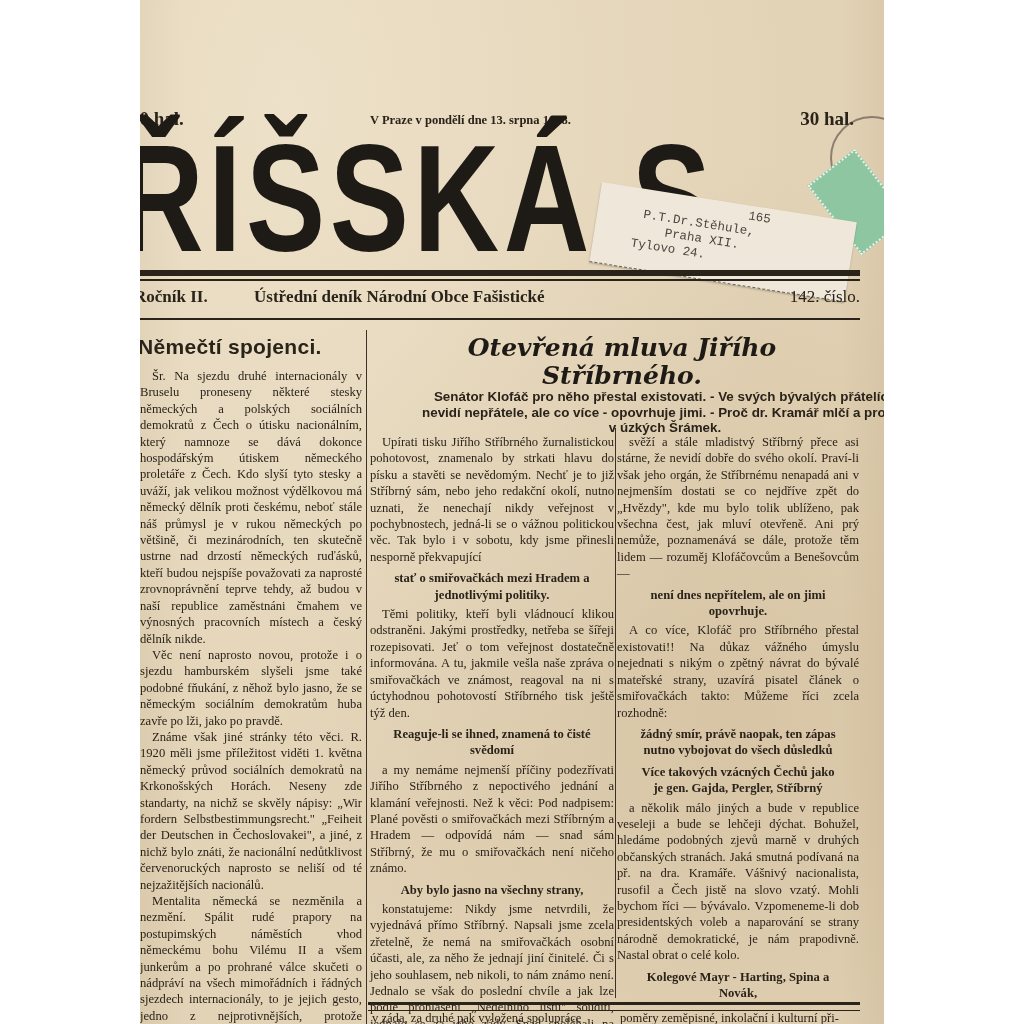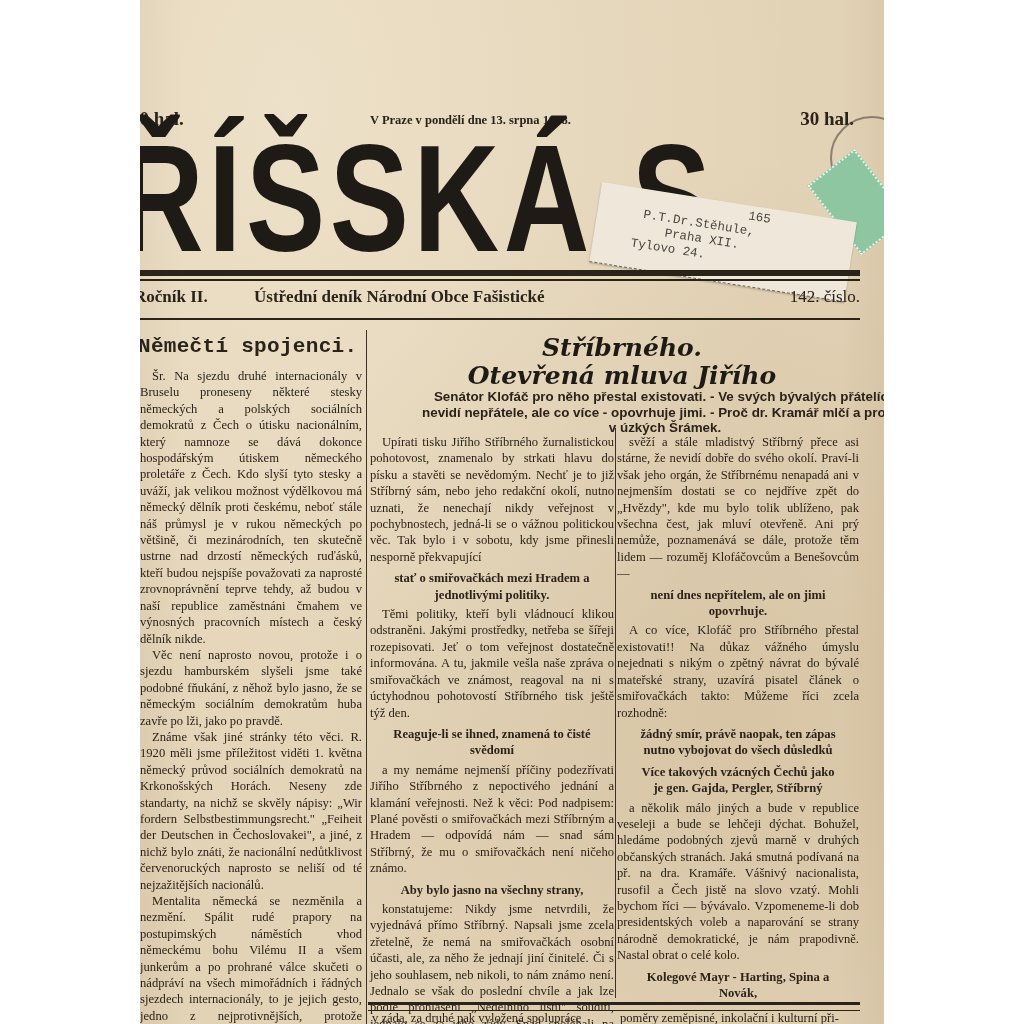--- a/index.html
+++ b/index.html
@@ -34,21 +34,21 @@
 
   .subline { position: absolute; top: 287px; left: 0; right: 24px; height: 24px; font-size: 17px; font-weight: bold; }
   .subline .vol { position: absolute; left: -6px; }
   .subline .org { position: absolute; left: 114px; }
   .subline .num { position: absolute; right: 0; font-weight: normal; }
 
   .col { position: absolute; font-size: 12.6px; line-height: 16.4px; text-align: justify; }
   .col p { margin: 0; text-indent: 12px; }
   .col-left { left: 0; top: 334px; width: 222px; }
   .col-left h2 {
-    margin: 0 0 8px -2px; font-family: Liberation Mono, monospace; font-weight: bold;
+    margin: 0 0 8px -2px; font-family: Liberation Sans, sans-serif; font-weight: bold;
     font-size: 21px; line-height: 26px; letter-spacing: 0.3px; text-align: left;
   }
   .divider { position: absolute; width: 1px; background: #3a3024; }
 
   .main-title {
     position: absolute; left: 232px; top: 334px; width: 500px; text-align: center;
     font-family: "DejaVu Serif", serif; font-style: italic; font-weight: bold;
     font-size: 25px; line-height: 28px; color: #1e1a15;
   }
   .sub-head {
@@ -121,22 +121,22 @@
     <p>Šr. Na sjezdu druhé internacionály v Bruselu proneseny některé stesky německých a polských sociálních demokratů z Čech o útisku nacionálním, který namnoze se dává dokonce hospodářským útiskem německého proletáře z Čech. Kdo slyší tyto stesky a uváží, jak velikou možnost výdělkovou má německý dělník proti českému, neboť stále náš průmysl je v rukou německých po většině, či mezinárodních, ten skutečně ustrne nad drzostí německých ruďásků, kteří budou nejspíše považovati za naprosté zrovnoprávnění teprve tehdy, až budou v naší republice zaměstnáni čmahem ve výnosných pracovních místech a český dělník nikde.</p>
     <p>Věc není naprosto novou, protože i o sjezdu hamburském slyšeli jsme také podobné fňukání, z něhož bylo jasno, že se německým sociálním demokratům huba zavře po lži, jako po pravdě.</p>
     <p>Známe však jiné stránky této věci. R. 1920 měli jsme příležitost viděti 1. května německý průvod sociálních demokratů na Krkonošských Horách. Neseny zde standarty, na nichž se skvěly nápisy: „Wir fordern Selbstbestimmungsrecht." „Feiheit der Deutschen in Čechoslovakei", a jiné, z nichž bylo znáti, že nacionální nedůtklivost červenoruckých naprosto se neliší od té nejzažitějších nacionálů.</p>
     <p>Mentalita německá se nezměnila a nezmění. Spálit rudé prapory na postupimských náměstích vhod německému bohu Vilému II a všem junkerům a po prohrané válce skučeti o nádpráví na všech mimořádních i řádných sjezdech internacionály, to je jejich gesto, jedno z nejprotivnějších, protože nejlicoměrnějších. Hůře, že s těmito soudružičky, kteří obžalovávají aktivistické strany německé v republice z toho zločinu, že do koalice občanské dostali se za naprosté zřeknutí se všech národních výhrad německých, jedná naše sociální demokracie jako seijgic coalitionis jako s máslíčkem. Je dokonce tvrditi, že drzost německých soudruhů je tak veliká, jak je vydatnou povolnost českých, kteří se domnívají, že nejintensivnější zapření národního a přiblížení buržoasního programu je v tom, že se zde utvoří koalice německých a českých sociálních demokratů.</p>
   </div>
 
   <div class="divider" style="left:226px; top:330px; height:694px;"></div>
   <div class="divider" style="left:475px; top:428px; height:570px;"></div>
 
   <div class="main-title">
+    <div>Otevřená mluva Jiřího</div>
     <div>Stříbrného.</div>
-    <div>Otevřená mluva Jiřího</div>
   </div>
   <div class="sub-head">Senátor Klofáč pro něho přestal existovati. - Ve svých bývalých přátelích nevidí nepřátele, ale co více - opovrhuje jimi. - Proč dr. Kramář mlčí a proč je v úzkých Šrámek.</div>
 
   <div class="col col-mid">
     <p>Upírati tisku Jiřího Stříbrného žurnalistickou pohotovost, znamenalo by strkati hlavu do písku a stavěti se nevědomým. Nechť je to již Stříbrný sám, nebo jeho redakční okolí, nutno uznati, že nenechají nikdy veřejnost v pochybnostech, jedná-li se o vážnou politickou věc. Tak bylo i v sobotu, kdy jsme přinesli nesporně překvapující</p>
     <p class="bold-line">stať o smiřovačkách mezi Hradem a jednotlivými politiky.</p>
     <p>Těmi politiky, kteří byli vládnoucí klikou odstraněni. Jakými prostředky, netřeba se šířeji rozepisovati. Jeť o tom veřejnost dostatečně informována. A tu, jakmile vešla naše zpráva o smiřovačkách ve známost, reagoval na ni s úctyhodnou pohotovostí Stříbrného tisk ještě týž den.</p>
     <p class="bold-line">Reaguje-li se ihned, znamená to čisté svědomí</p>
     <p>a my nemáme nejmenší příčiny podezřívati Jiřího Stříbrného z nepoctivého jednání a klamání veřejnosti. Než k věci: Pod nadpisem: Plané pověsti o smiřovačkách mezi Stříbrným a Hradem — odpovídá nám — snad sám Stříbrný, že mu o smiřovačkách není ničeho známo.</p>
     <p class="bold-line">Aby bylo jasno na všechny strany,</p>

